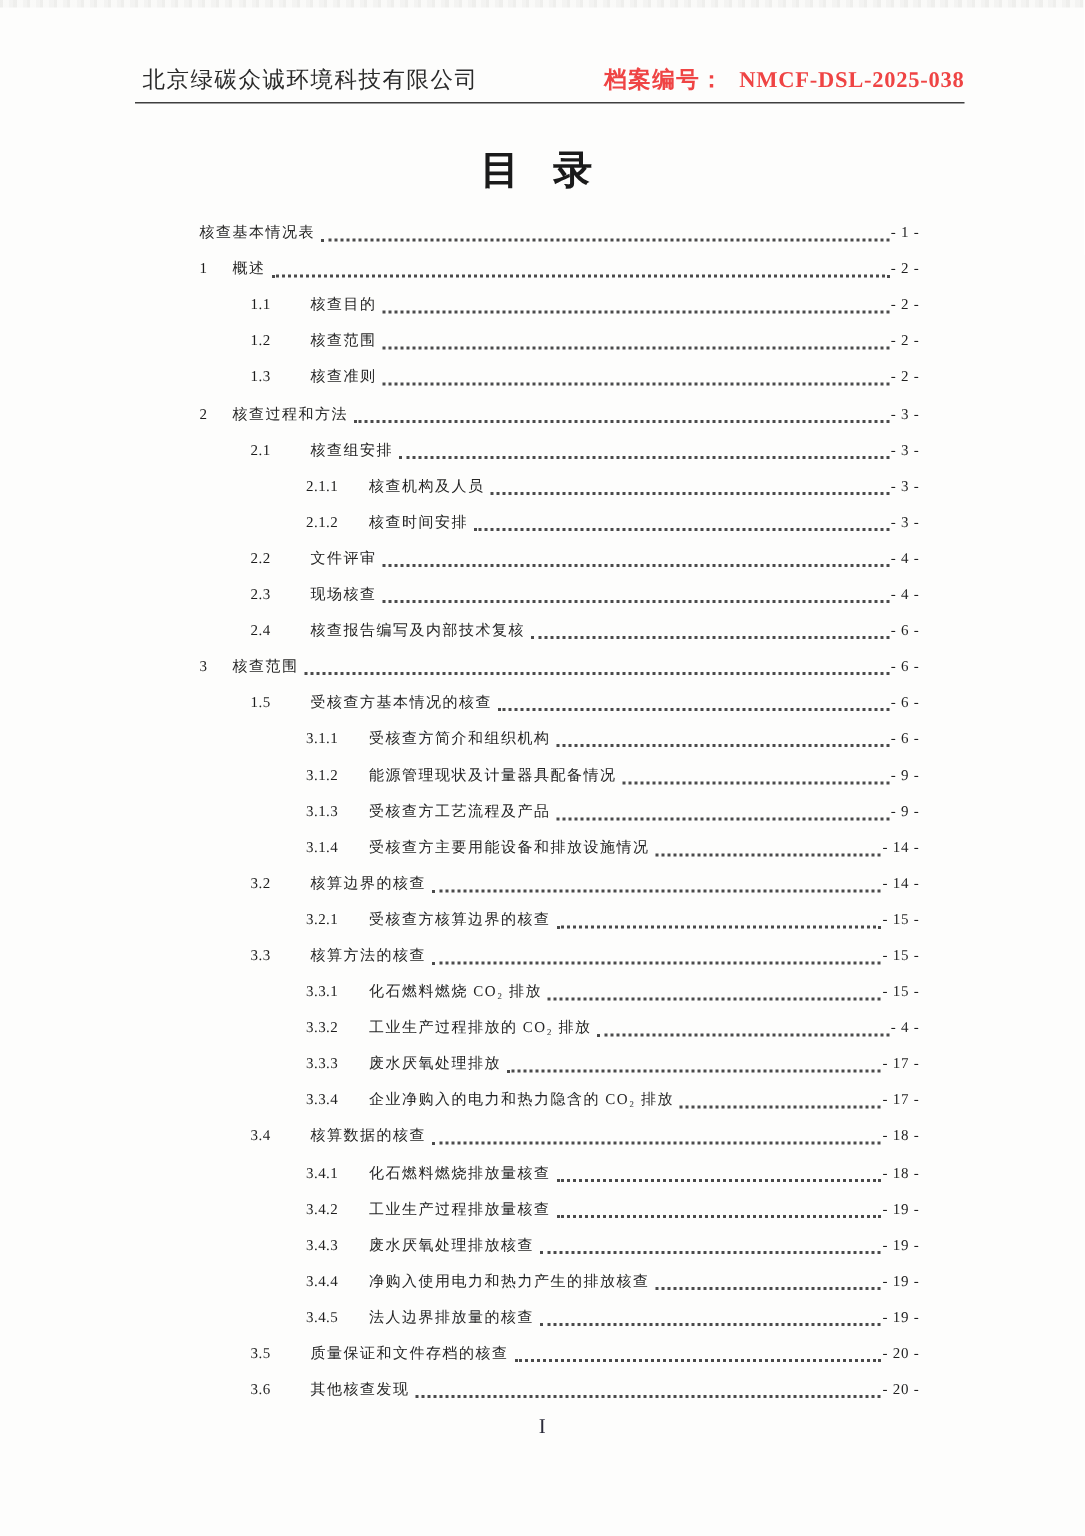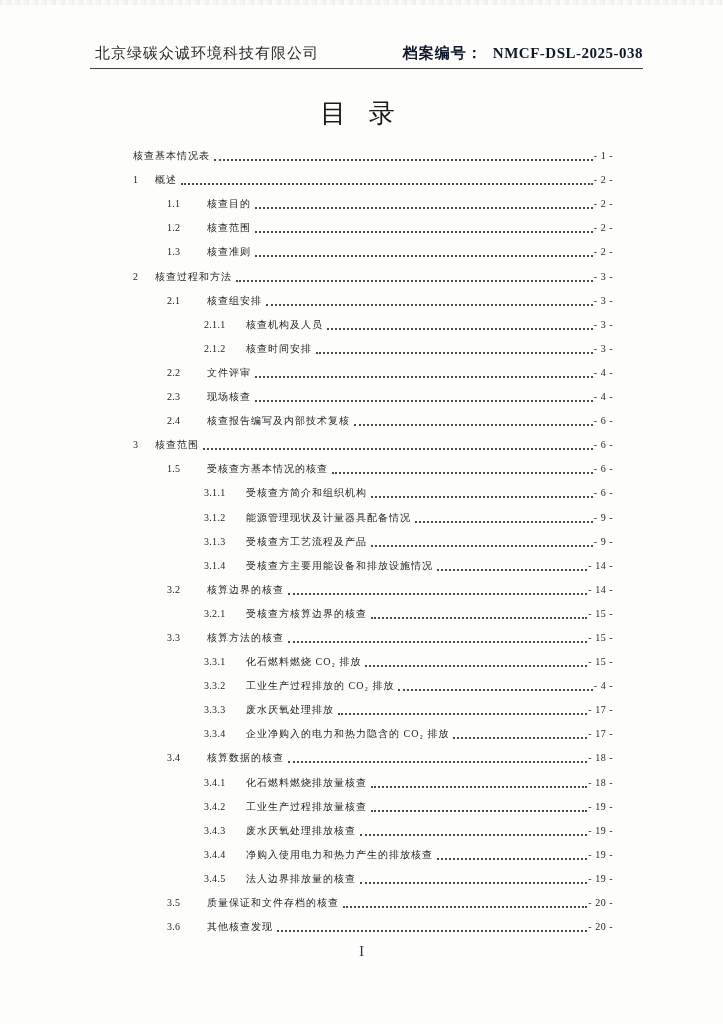--- a/index.html
+++ b/index.html
@@ -17,26 +17,26 @@
     opacity:.55;
   }
   .doc-header {
     position:absolute; left:90px; top:44px; width:553px;
     display:flex; justify-content:space-between; align-items:flex-end;
     padding-bottom:5px;
     border-bottom:1.5px solid #3f3f3f;
     font-size:15px; letter-spacing:1px;
   }
   .doc-header .company { padding-left:5px; color:#2a2a2a; }
-  .doc-header .archive { font-weight:bold; color:#0f172a; white-space:nowrap; }
+  .doc-header .archive { font-weight:bold; color:#ef4444; white-space:nowrap; }
   .doc-header .archive .no { margin-left:10px; letter-spacing:.5px; }
   .doc-title {
     position:absolute; top:96px; left:0; width:723px;
     text-align:center;
-    font-size:26px; font-weight:normal; letter-spacing:8px;
+    font-size:26px; font-weight:bold; letter-spacing:8px;
     color:#1a1a1a;
   }
   .toc {
     position:absolute; top:140px; left:95px; width:518px;
   }
   .toc-row {
     display:flex; align-items:flex-end;
     height:24.1px;
     font-size:10px; line-height:17px;
     color:#252525; letter-spacing:.6px;

